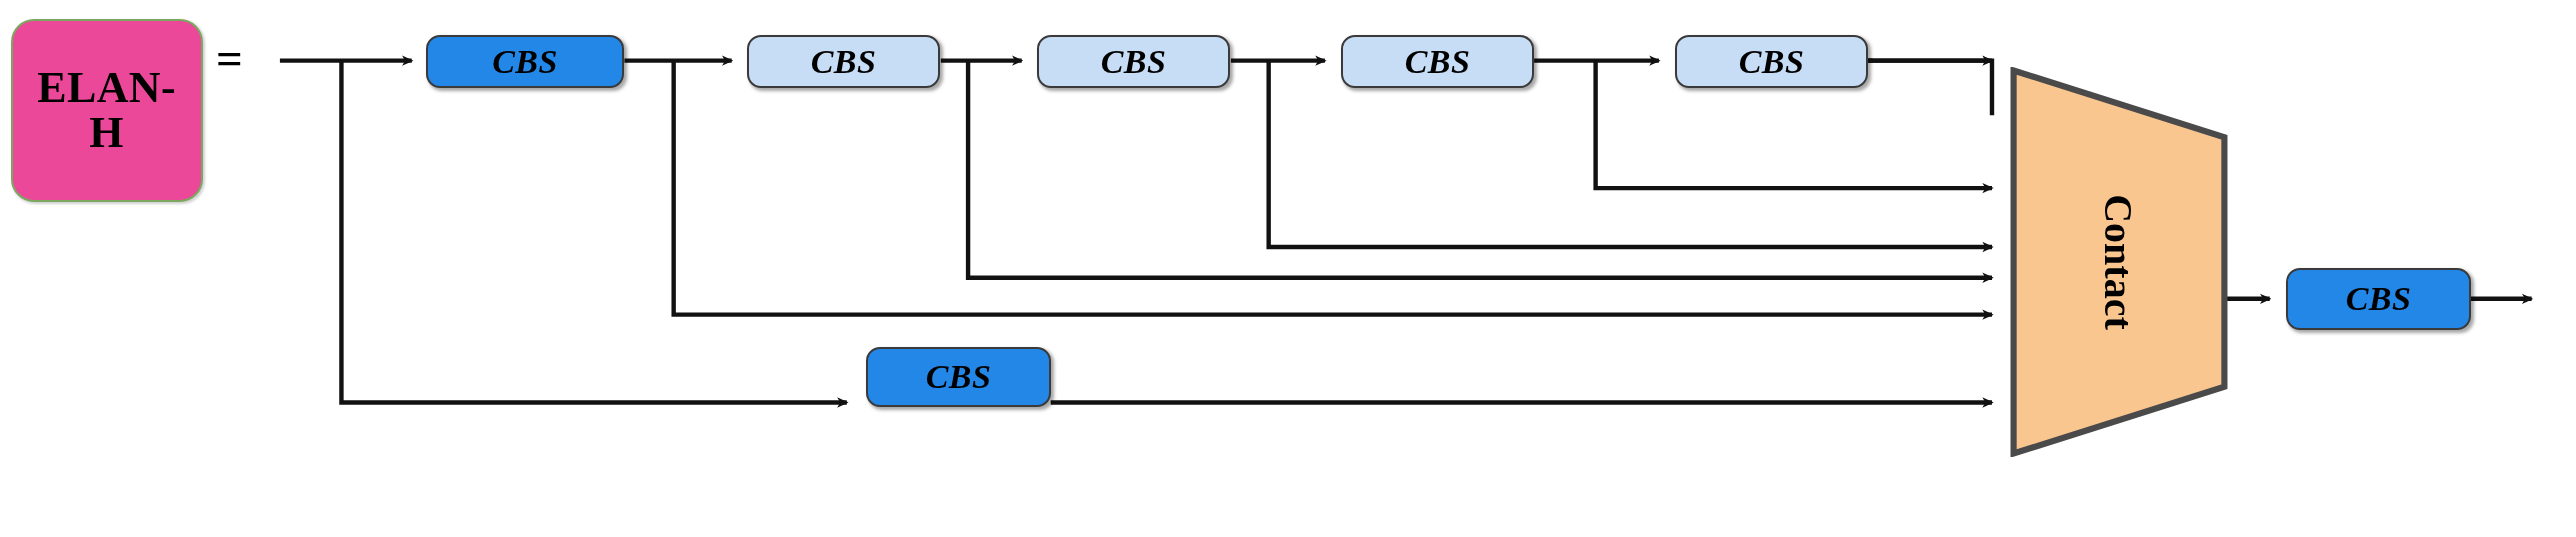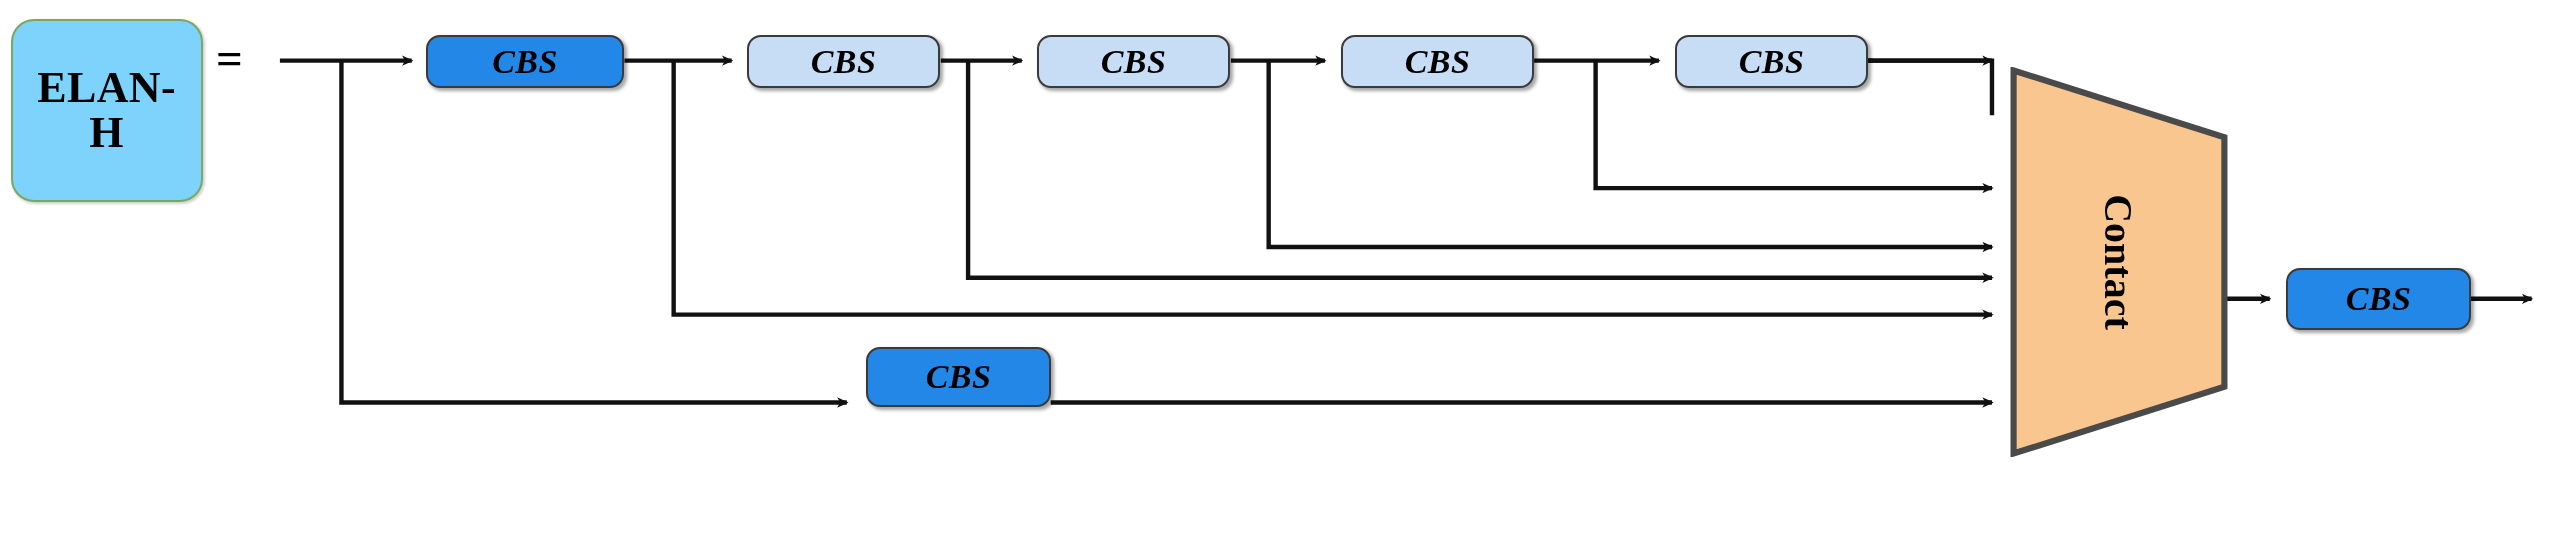--- a/index.html
+++ b/index.html
@@ -3,21 +3,21 @@
 <meta charset="utf-8">
 <style>
   html,body{margin:0;padding:0;background:#ffffff;}
   body{font-family:"Liberation Serif", serif;}
   #stage{position:relative;width:2576px;height:537px;background:#ffffff;overflow:hidden;}
   svg.wires{position:absolute;left:0;top:0;width:2576px;height:537px;pointer-events:none;}
 
   .node{position:absolute;box-sizing:border-box;display:flex;align-items:center;justify-content:center;
         text-align:center;color:#000;font-weight:bold;}
 
-  .elan{border:2.6px solid #7ba75f;background:#7dd3fc;border-radius:23px;
+  .elan{border:2.6px solid #7ba75f;background:#ec4899;border-radius:23px;
         font-size:44px;line-height:1.02;letter-spacing:0.4px;
         box-shadow:1.8px 1.8px 2.6px rgba(0,0,0,.18);}
 
   .cbs{border:2.6px solid #3a3a3a;border-radius:14px;font-size:34px;letter-spacing:0.4px;
        box-shadow:2.6px 2.6px 3.5px rgba(0,0,0,.35);font-style:italic;}
   .cbs-dark{background:#2387e8;}
   .cbs-light{background:#c7ddf6;}
 
   .contact-wrap{position:absolute;}
   .contact-label{position:absolute;left:0;top:0;width:100%;height:100%;

